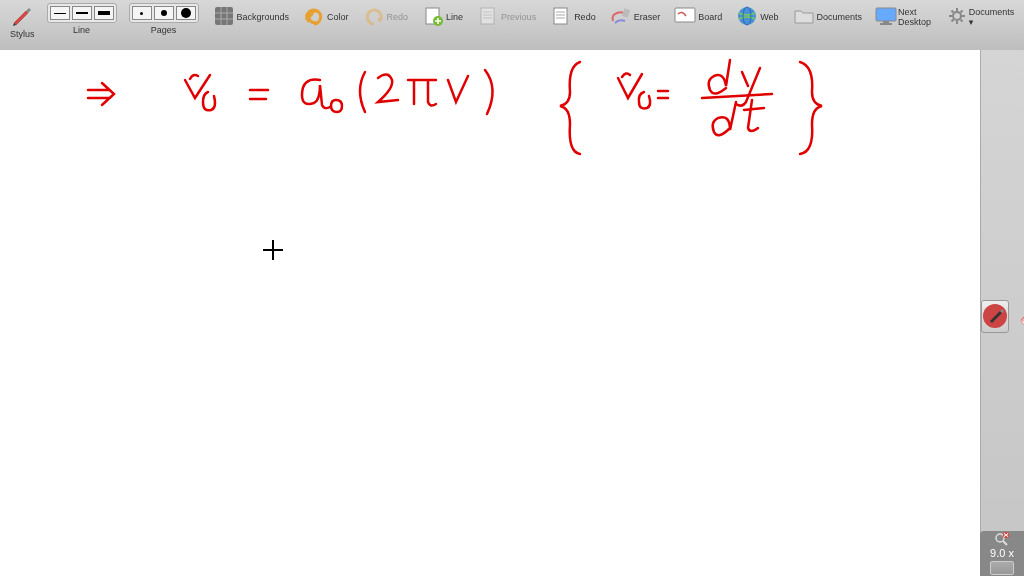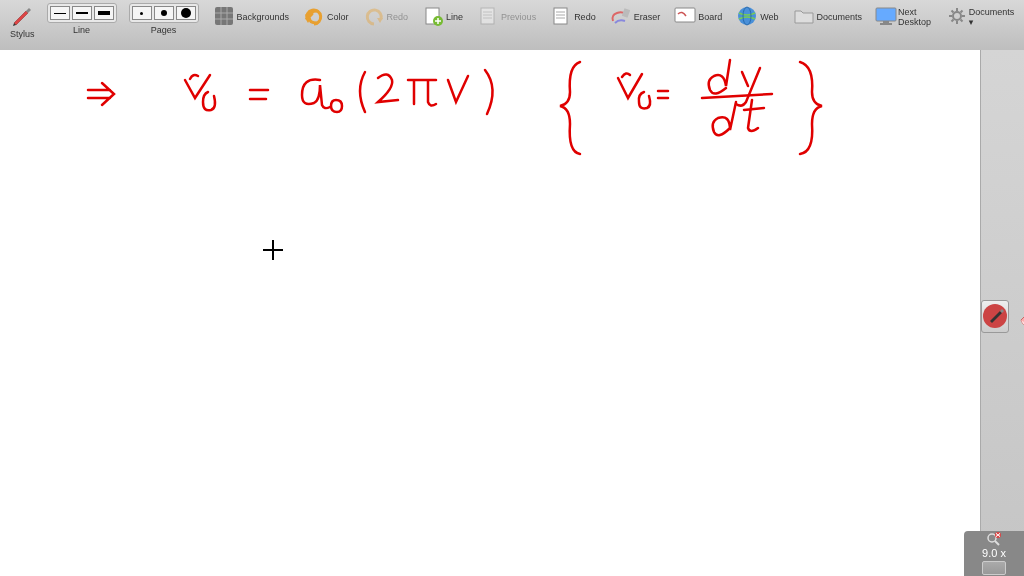--- a/index.html
+++ b/index.html
@@ -28,21 +28,21 @@
     .right-panel { position: absolute; right: 0; top: 50px; width: 44px; bottom: 0; background: linear-gradient(to bottom, #d5d5d5, #c5c5c5); border-left: 1px solid #aaa; display: flex; align-items: center; padding-top: 6px; gap: 8px; }
     .right-tool { width: 36px; height: 33px; display: flex; align-items: center; justify-content: center; cursor: pointer; border-radius: 3px; }
     
     .canvas { position: absolute; left: 0; top: 50px; right: 44px; bottom: 0; background: #fff; }
     
     .crosshair { position: absolute; left: 263px; top: 190px; width: 20px; height: 20px; }
     .crosshair::before, .crosshair::after { content: ''; position: absolute; background: #000; }
     .crosshair::before { left: 9px; top: 0; width: 2px; height: 20px; }
     .crosshair::after { left: 0; top: 9px; width: 20px; height: 2px; }
     
-    .zoom-indicator { position: absolute; right: 0; bottom: 0; width: 60px; height: 45px; background: #888; border-radius: 4px 0 0 0; display: flex; flex-direction: column; align-items: center; justify-content: center; color: #fff; font-size: 11px; }
+    .zoom-indicator { position: absolute; right: 0; bottom: 0; width: 44px; height: 45px; background: #888; border-radius: 4px 0 0 0; display: flex; flex-direction: column; align-items: center; justify-content: center; color: #fff; font-size: 11px; }
     .keyboard-icon { width: 24px; height: 14px; border: 1px solid #ccc; border-radius: 2px; margin-top: 2px; background: linear-gradient(#aaa, #999); }
   </style>
 </head>
 <body>
 
 <div class="toolbar">
   <div class="tool-group">
     <div class="stylus-icon">
       <svg width="22" height="22" viewBox="0 0 22 22">
           <path d="M3 19 L15 7 L17 9 L5 21 Z" fill="#d44" stroke="#822" stroke-width="0.5"></path>

